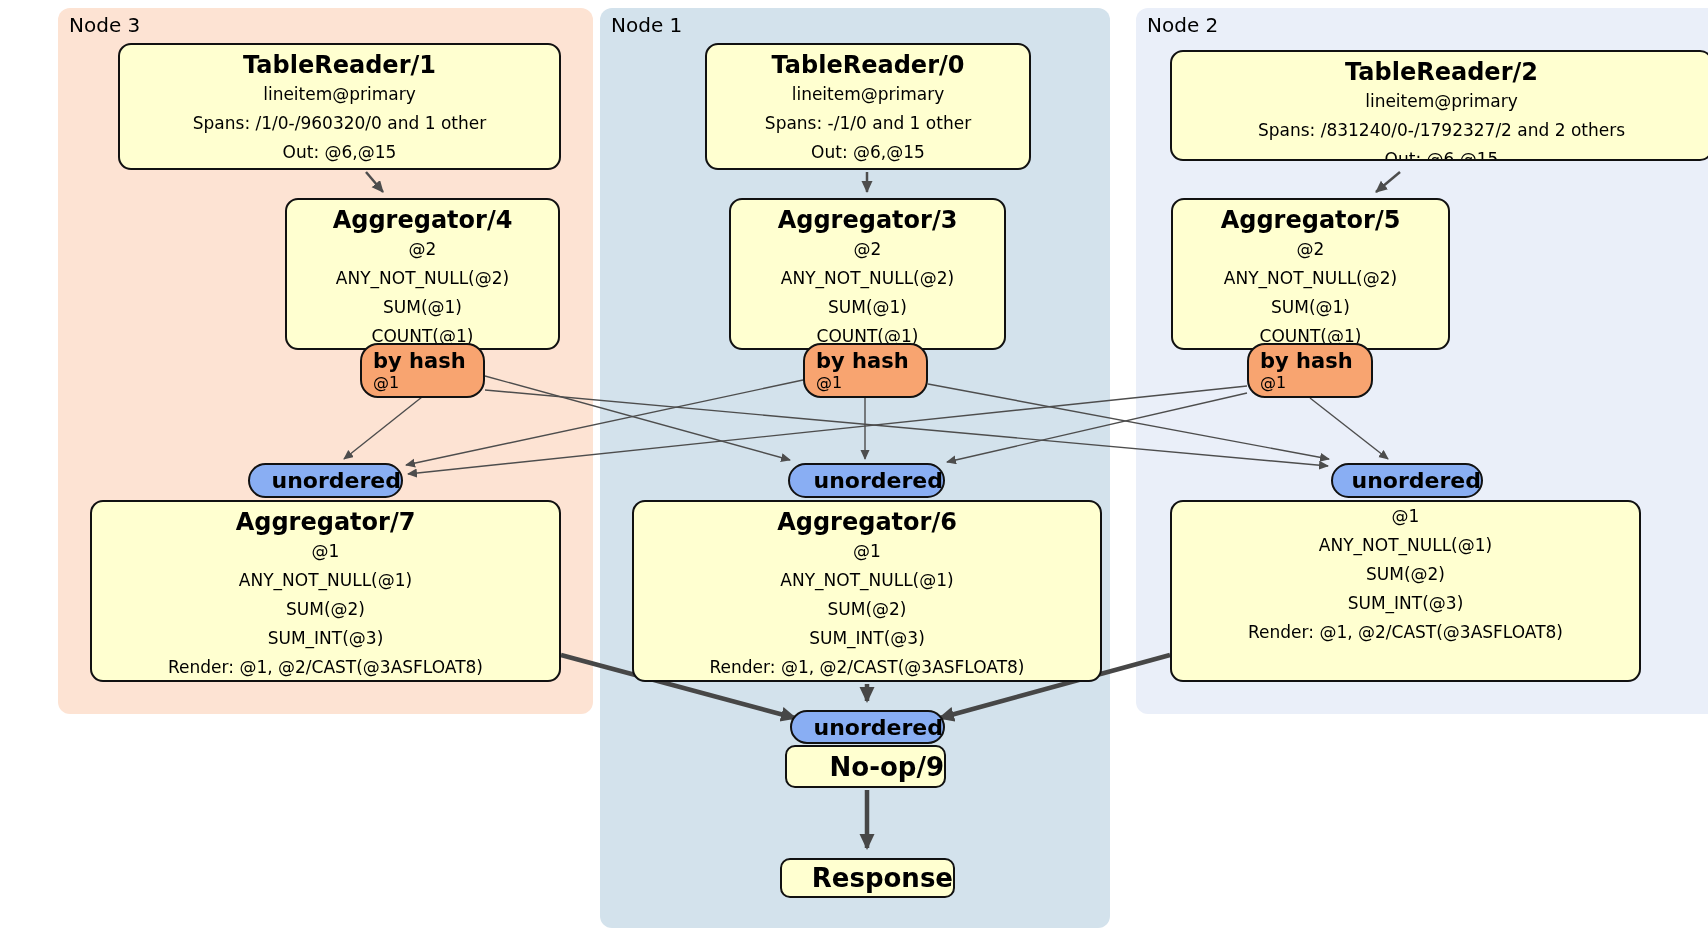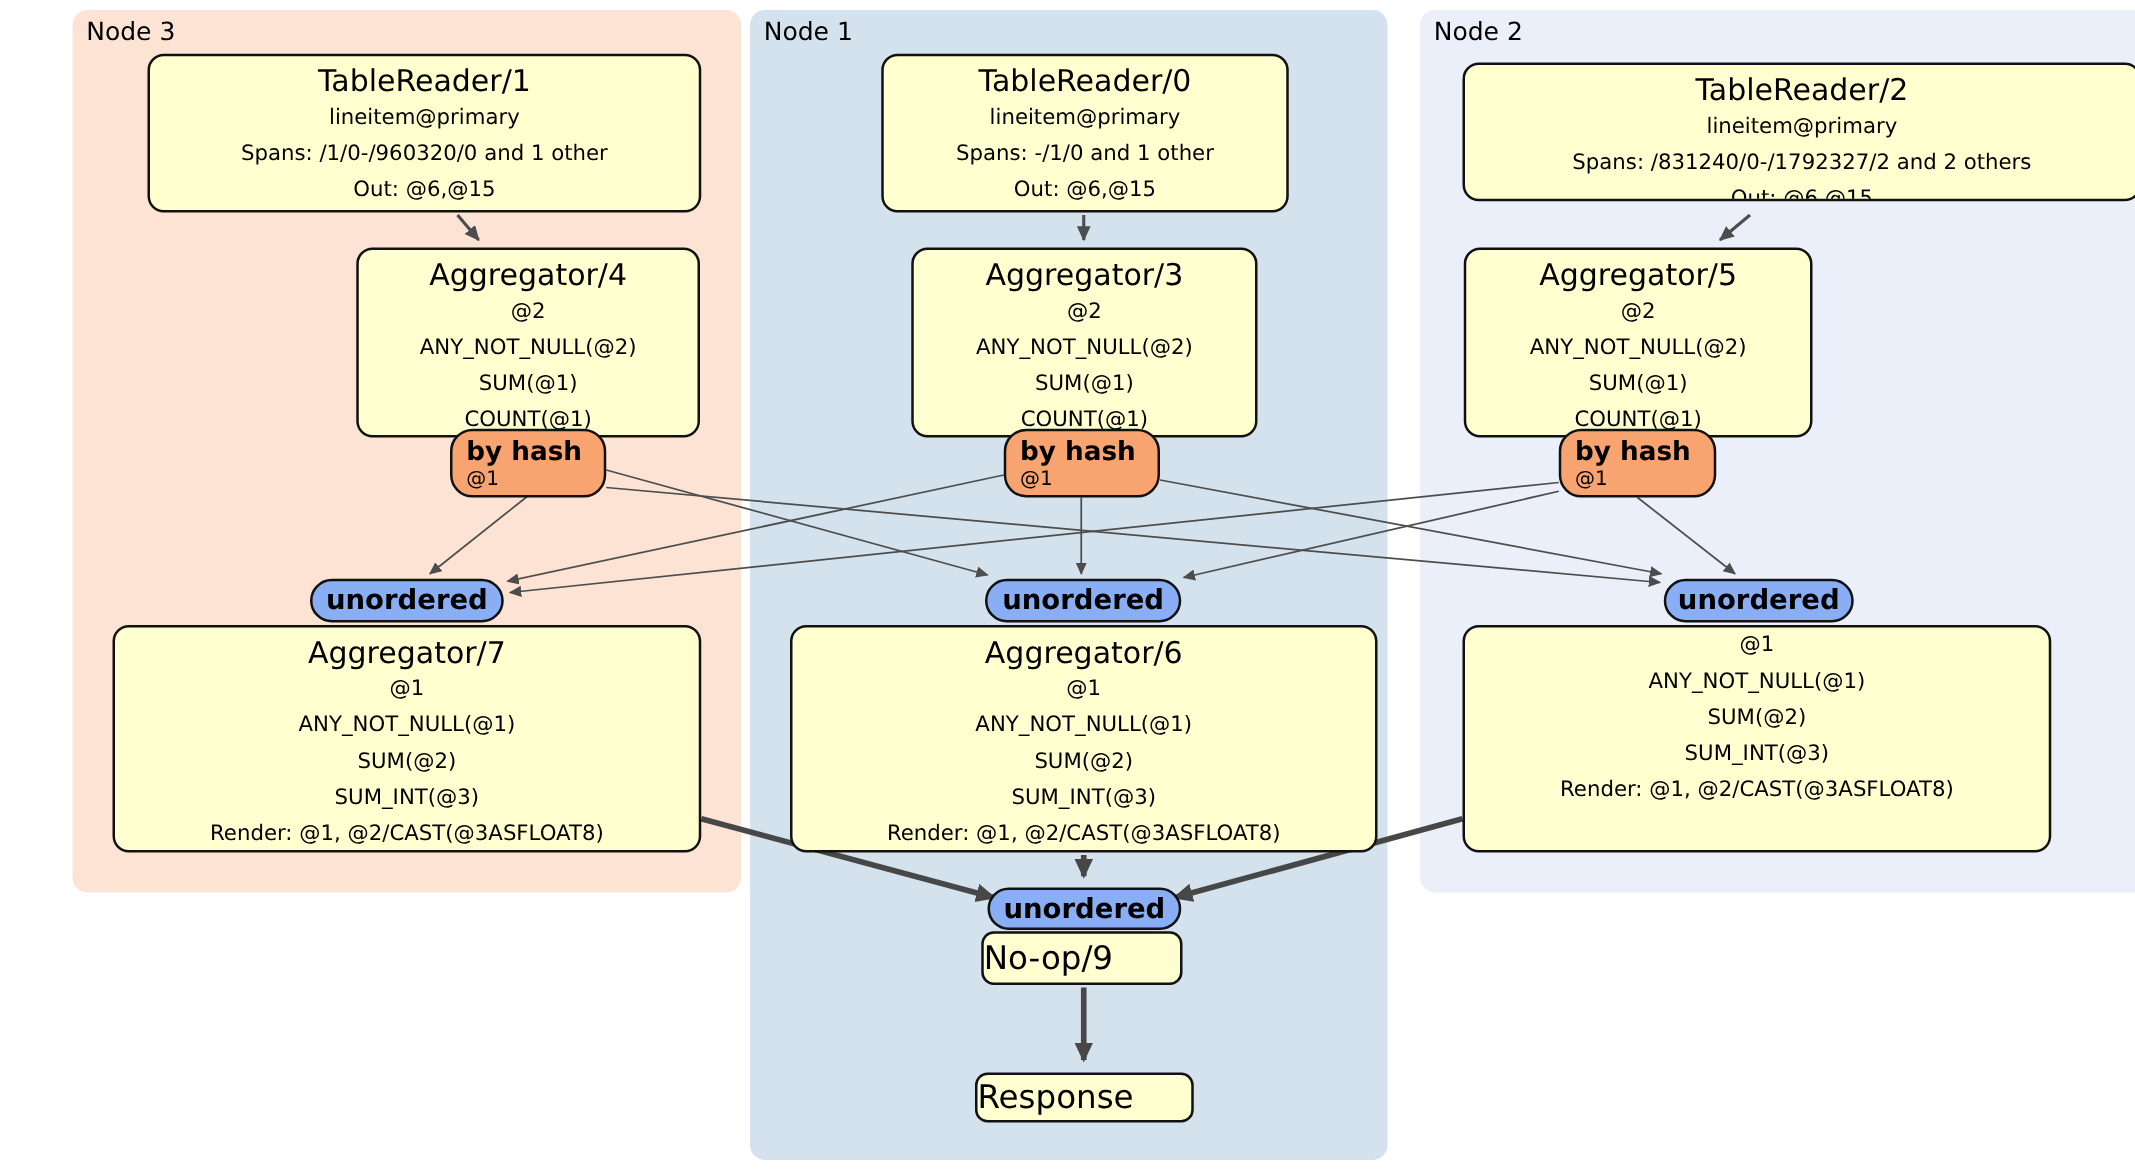--- a/index.html
+++ b/index.html
@@ -16,34 +16,34 @@
   .panel-label{
     position:absolute;left:11px;top:5px;font-size:20px;line-height:24px;color:#000;
     white-space:nowrap;
   }
   .edges{position:absolute;left:0;top:0;z-index:1;}
   .pbox{
     position:absolute;z-index:2;background:var(--box-bg,#ffffd0);
     border:2px solid var(--box-border,#111);border-radius:13px;
     text-align:center;box-sizing:border-box;overflow:hidden;
   }
-  .ptitle{font-size:24px;font-weight:normal;line-height:30px;padding-top:5px;white-space:nowrap;}
+  .ptitle{font-size:24px;font-weight:bold;line-height:30px;padding-top:5px;white-space:nowrap;}
   .pline{font-size:17px;line-height:29px;white-space:nowrap;}
-  .smallbox{display:flex;align-items:center;justify-content:flex-start;}
+  .smallbox{display:flex;align-items:center;justify-content:flex-end;}
   .smallbox .ptitle{padding-top:0;font-size:26px;}
   .router{
     position:absolute;z-index:3;background:var(--router-bg,#f8a470);
     border:2px solid #111;border-radius:18px;text-align:left;box-sizing:border-box;padding-left:11px;
   }
   .rtitle{font-size:21px;font-weight:bold;line-height:26px;padding-top:3px;white-space:nowrap;}
   .rsub{font-size:16px;line-height:18px;white-space:nowrap;}
   .pill{
     position:absolute;z-index:3;background:var(--sync-bg,#89aef3);
     border:2px solid #111;border-radius:18px;box-sizing:border-box;
-    display:flex;align-items:center;justify-content:center;
+    display:flex;align-items:center;justify-content:flex-end;
     font-size:22px;font-weight:bold;white-space:nowrap;
   }
 </style>
 </head>
 <body>
 
 <div class="stage">
 
   <div class="panel panel-node3" style="left:10px;top:8px;width:535px;height:706px">
     <div class="panel-label">Node 3</div>

